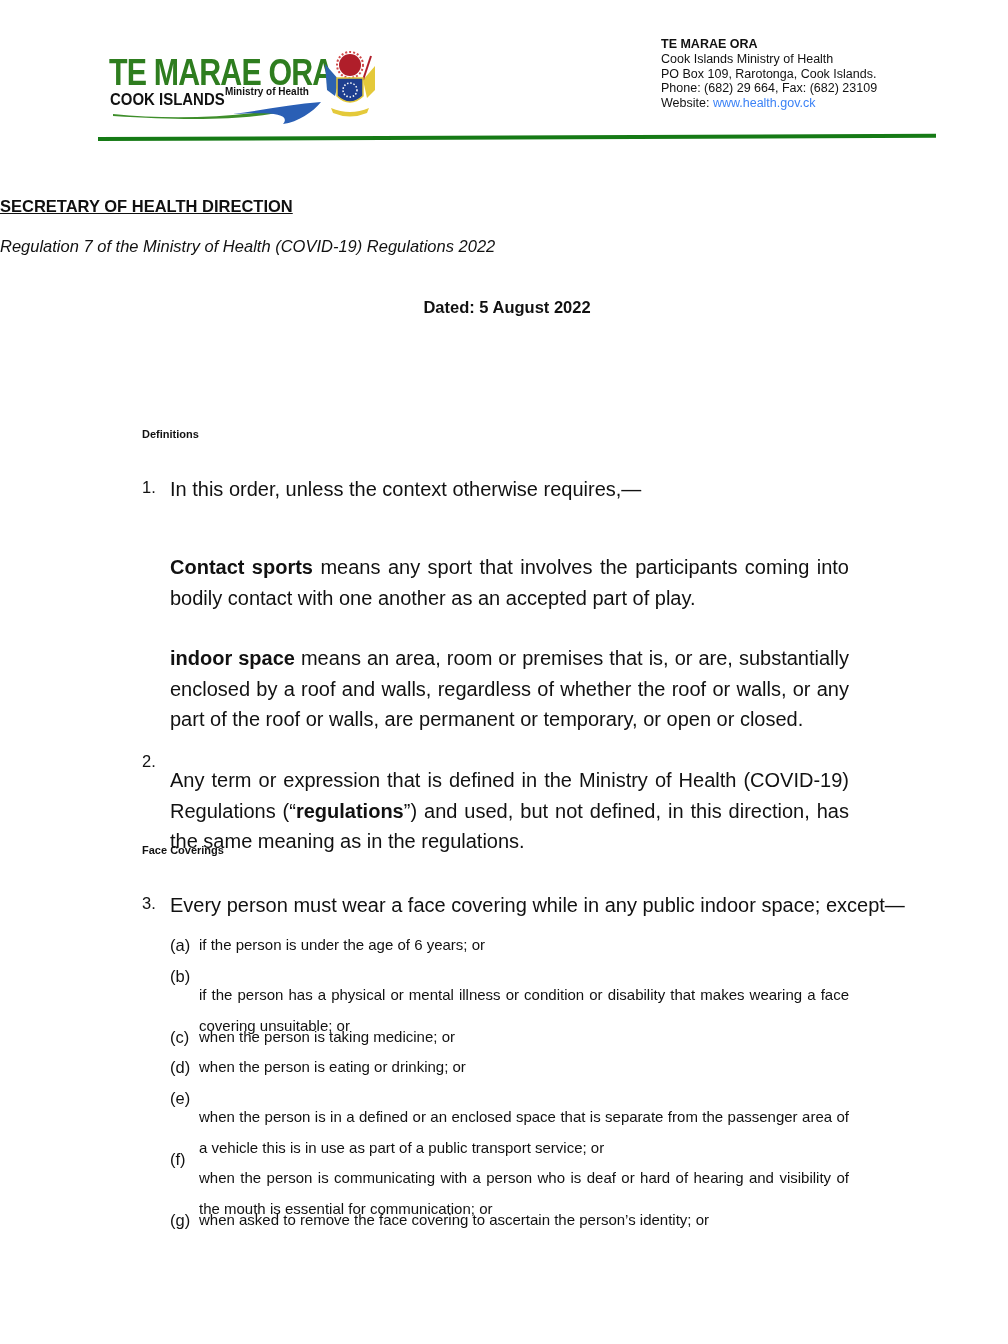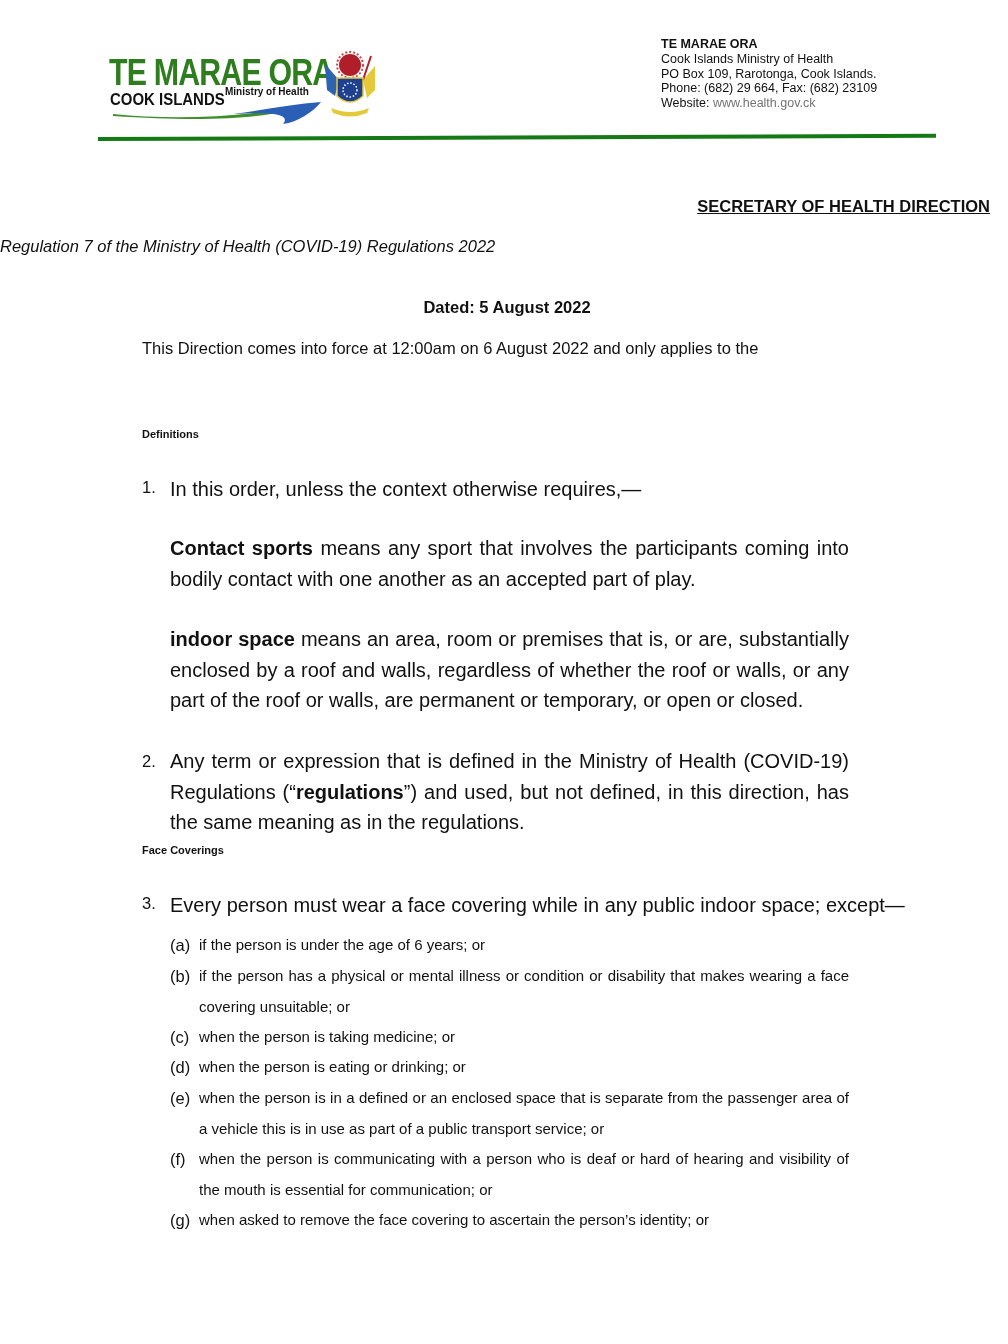--- a/index.html
+++ b/index.html
@@ -25,45 +25,45 @@
     .logo-ministry {
       position: absolute; left: 122px; top: 38px;
       font-weight: bold; font-size: 10px; color: #111; white-space: nowrap;
     }
     .logo-swoosh { position: absolute; left: 10px; top: 52px; }
     .coat { position: absolute; left: 218px; top: 2px; }
 
     
     .contact { left: 661px; top: 37px; font-size: 12.5px; line-height: 14.8px; color: #111; }
     .contact .org { font-weight: bold; }
-    .contact .web-link { color: #737373; }
+    .contact .web-link { color: #3b82f6; }
 
     .rule {
       left: 98px; top: 137px; width: 838px; height: 4px; background: #157a15;
       transform: rotate(-0.22deg); transform-origin: left center;
     }
 
     
     .title {
-      left: 0; width: 990px; top: 197px; text-align: right;
+      left: 0; width: 990px; top: 197px; text-align: left;
       font-weight: bold; font-size: 16.5px; text-decoration: underline;
     }
     .subtitle {
       left: 0; width: 990px; top: 237px; text-align: left;
       font-style: italic; font-size: 16.5px;
     }
     .dated {
       left: 0; width: 1014px; top: 298px; text-align: center;
       font-weight: bold; font-size: 16.5px;
     }
     .intro { left: 142px; top: 338px; width: 700px; font-size: 16.5px; line-height: 20.5px; }
     .heading { font-weight: bold; font-size: 11px; }
     .num { position: absolute; font-size: 16.5px; }
     .para { position: absolute; font-size: 20px; }
-    .justify { text-align: justify; text-align-last: left; }
+    .justify { text-align: justify; text-align-last: left; margin-top: 19px; }
     .lh { line-height: 30.5px; }
     .b { font-weight: bold; }
     .sub-label { position: absolute; left: 170px; font-size: 16.5px; }
     .sub-text { position: absolute; left: 199px; width: 650px; font-size: 15px; line-height: 30.5px; }
   </style>
 </head>
 <body>
 
 <div class="abs logo">
   <div class="logo-title">TE MARAE ORA</div>
@@ -93,21 +93,20 @@
   <div><span>Website: </span><span class="web-link">www.health.gov.ck</span></div>
 </div>
 
 <div class="abs rule"></div>
 
 <div class="abs title">SECRETARY OF HEALTH DIRECTION</div>
 <div class="abs subtitle">Regulation 7 of the Ministry of Health (COVID-19) Regulations 2022</div>
 <div class="abs dated">Dated: 5 August 2022</div>
 
 <div class="abs intro">
-  <div>This Direction comes into force at 12:00am on 6 August 2022 and only applies to the</div>
 </div>
 
 <div class="abs heading" style="left:142px; top:428px;">Definitions</div>
 
 <div class="num" style="left:142px; top:478px;">1.</div>
 <div class="para" style="left:170px; top:478px;">In this order, unless the context otherwise requires,—</div>
 
 <div class="para justify lh" style="left:170px; top:533px; width:679px;"><span class="b">Contact sports</span><span> means any sport that involves the participants coming into bodily contact with one another as an accepted part of play.</span></div>
 
 <div class="para justify lh" style="left:170px; top:624px; width:679px;"><span class="b">indoor space</span><span> means an area, room or premises that is, or are, substantially enclosed by a roof and walls, regardless of whether the roof or walls, or any part of the roof or walls, are permanent or temporary, or open or closed.</span></div>

